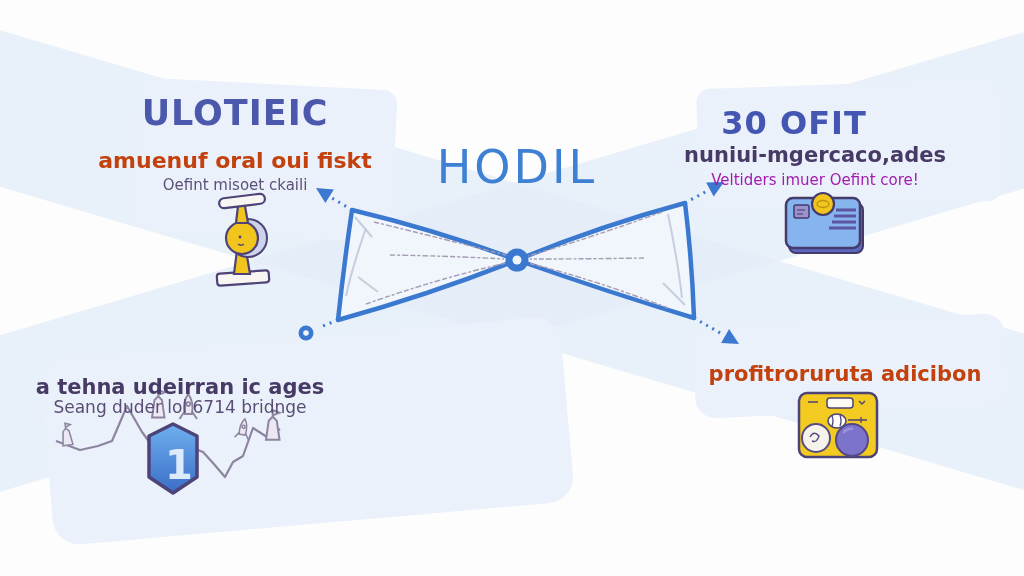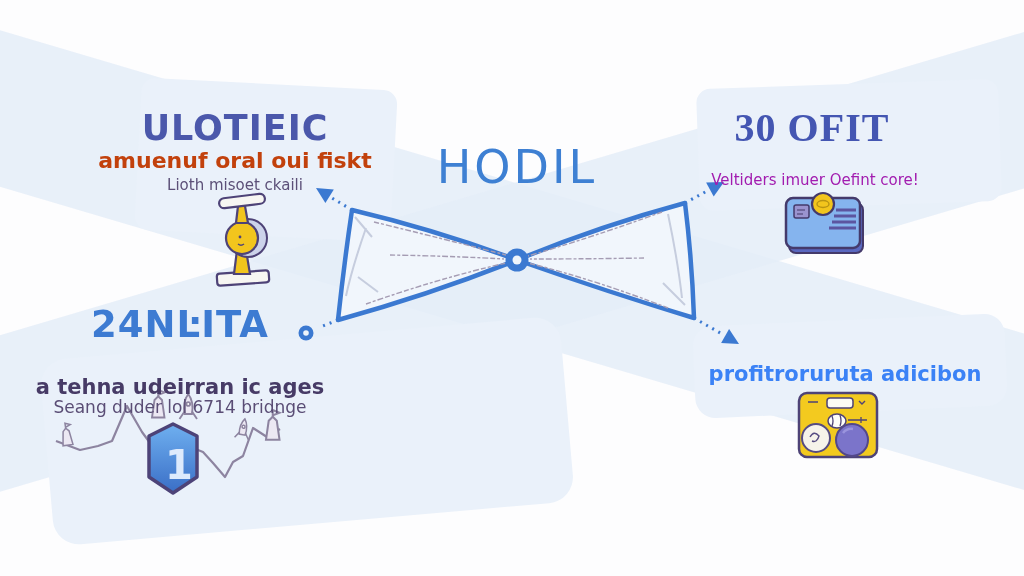--- a/index.html
+++ b/index.html
@@ -9,31 +9,31 @@
   .stripe.a{transform:rotate(16.5deg);}
   .stripe.b{transform:rotate(-16.5deg);}
   .blob{position:absolute;background:#eaf1fa;}
   .blob.tl{left:138px;top:84px;width:256px;height:152px;border-radius:14px;transform:rotate(3deg);}
   .blob.tr{left:698px;top:84px;width:302px;height:122px;border-radius:14px;transform:rotate(-2deg);}
   .blob.bl{left:46px;top:338px;width:522px;height:186px;border-radius:26px;transform:rotate(-5deg);}
   .blob.br{left:694px;top:320px;width:312px;height:92px;border-radius:20px;transform:rotate(-2.5deg);}
   .txt{position:absolute;text-align:center;white-space:nowrap;}
   .center-title{left:392px;top:140px;width:250px;font-size:46px;font-weight:400;letter-spacing:3px;color:#3e80d3;}
   .q-title{font-weight:700;letter-spacing:1px;}
-  .tl-title{left:80px;top:108px;width:310px;font-size:35px;color:#4b58ab;}
+  .tl-title{left:80px;top:93px;width:310px;font-size:35px;color:#4b58ab;}
   .tl-sub{left:80px;top:148px;width:310px;font-size:22px;font-weight:600;color:#c2410c;}
   .tl-note{left:80px;top:176px;width:310px;font-size:15px;color:#5c5078;}
-  .tr-title{left:662px;top:104px;width:300px;font-size:40px;color:#4456b2;font-family:Liberation Serif, serif;}
+  .tr-title{left:644px;top:104px;width:300px;font-size:32px;color:#4456b2;}
   .tr-sub{left:665px;top:143px;width:300px;font-size:21px;font-weight:600;color:#473b66;}
   .tr-note{left:665px;top:171px;width:300px;font-size:15px;color:#a21caf;}
   .bl-title{left:35px;top:303px;width:290px;font-size:37px;color:#3d7bd2;}
   .bl-sub{left:35px;top:343px;width:290px;font-size:21px;font-weight:600;color:#473b66;margin-top:32px;}
   .bl-note{left:35px;top:372px;width:290px;font-size:17px;color:#5a4d75;margin-top:25px;}
   .br-title{left:700px;top:320px;width:290px;font-size:34px;color:#4b82d4;}
-  .br-sub{left:700px;top:362px;width:290px;font-size:21px;font-weight:600;color:#3b82f6;}
+  .br-sub{left:700px;top:362px;width:290px;font-size:21px;font-weight:600;color:#c2410c;}
   svg.overlay{position:absolute;left:0;top:0;}
 </style>
 </head>
 <body>
 
 <div id="canvas">
 
   <div class="stripe a"></div>
   <div class="stripe b"></div>
   <div class="blob tl"></div>
@@ -138,24 +138,24 @@
       <path d="M11,44 q4,-7 9,-1 q-2,7 -7,5" stroke="#564c82" stroke-width="1.4" fill="none"></path>
       <circle cx="53" cy="47" r="16" fill="#7b74ca" stroke="#53488a" stroke-width="2"></circle>
       <path d="M44,40 q4,-5 10,-4" stroke="#9a94dd" stroke-width="2.5" fill="none"></path>
     </g>
   </svg>
 
   <div class="txt center-title">HODIL</div>
 
   <div class="txt q-title tl-title">ULOTIEIC</div>
   <div class="txt tl-sub">amuenuf oral oui fiskt</div>
-  <div class="txt tl-note">Lioth misoet ckaili</div>
+  <div class="txt tl-note">Oefint misoet ckaili</div>
 
   <div class="txt q-title tr-title">30 OFIT</div>
+  <div class="txt tr-sub">nuniui-mgercaco,ades</div>
   <div class="txt tr-note">Veltiders imuer Oefint core!</div>
 
-  <div class="txt q-title bl-title">24NĿITA</div>
   <div class="txt bl-sub">a tehna udeirran ic ages</div>
   <div class="txt bl-note">Seang duder lol 6714 bridnge</div>
 
   <div class="txt br-sub">profitroruruta adicibon</div>
 
 </div>
 
 </body></html>

